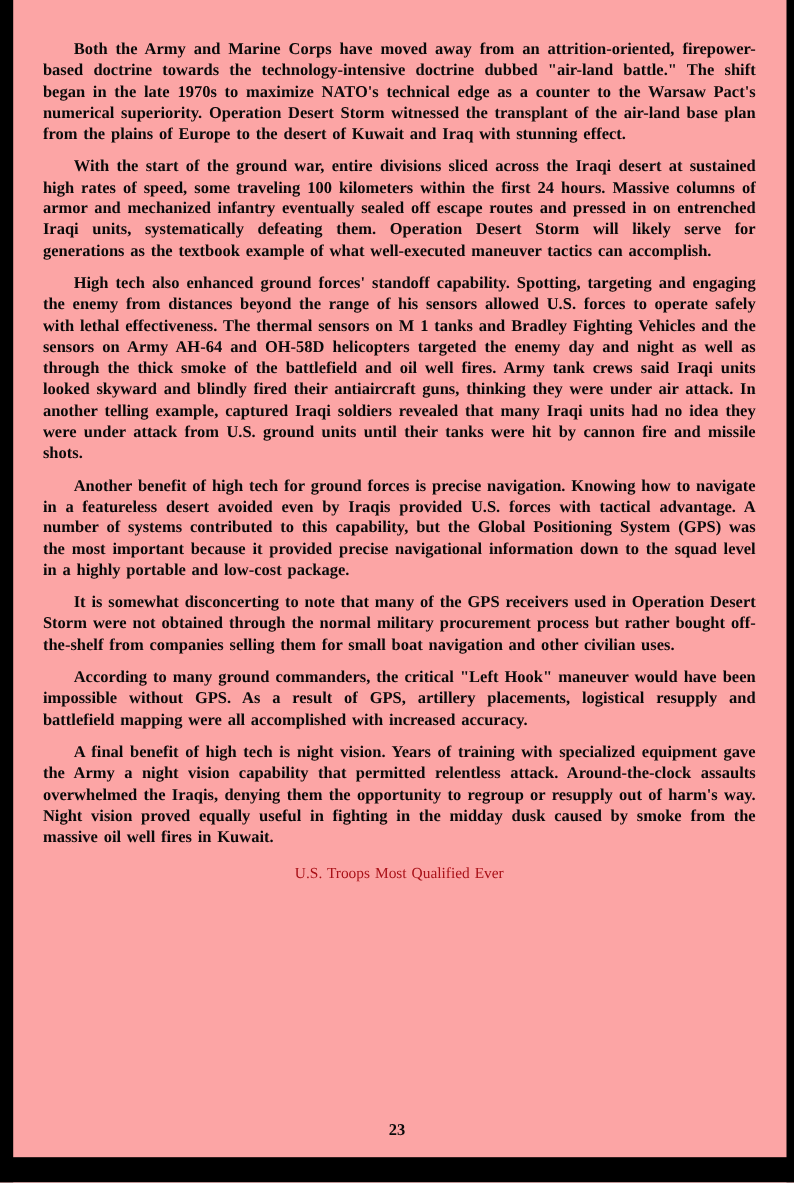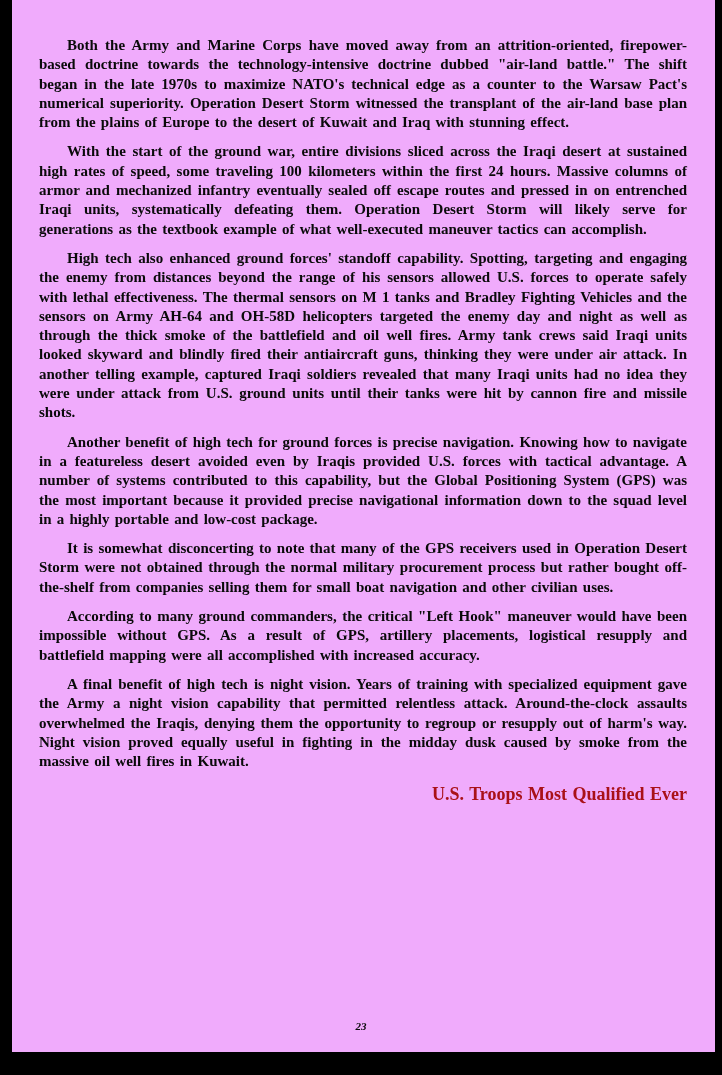--- a/index.html
+++ b/index.html
@@ -9,21 +9,21 @@
     overflow: hidden;
   }
   body {
     background: #fdfdfa;
     font-family: "Liberation Serif", serif;
   }
   .page {
     position: relative;
     width: 722px;
     height: 1075px;
-    background: #f0abfc;
+    background: #fca5a5;
   }
   .scan-bar { position: absolute; background: #000000; }
   .scan-left   { left: 0; top: 0; width: 12px; height: 100%; }
   .scan-right  { right: 0; top: 0; width: 7px; height: 100%; }
   .scan-bottom { left: 0; bottom: 0; width: 100%; height: 23px; }
   .content {
     position: absolute;
     left: 39px;
     top: 36px;
     width: 648px;
@@ -32,36 +32,35 @@
     font-size: 15px;
     line-height: 19.3px;
     text-align: justify;
     word-spacing: 1.5px;
   }
   .para {
     text-indent: 28px;
     margin-bottom: 10px;
   }
   .heading {
-    font-size: 18px;
-    font-weight: 700;
-    text-align: right;
+    font-size: 14px;
+    font-weight: 400;
+    text-align: center;
     margin: 14px 0 11px 0;
     word-spacing: 1px;
   }
   .page-number {
     position: absolute;
     left: 0;
     top: 1020px;
     width: 100%;
     text-align: center;
     color: #0a0a0a;
     font-weight: 700;
-    font-size: 11px;
-    font-style: italic;
+    font-size: 15px;
   }
 </style>
 </head>
 <body>
 
 <div class="page">
   <div class="scan-bar scan-left"></div>
   <div class="scan-bar scan-right"></div>
   <div class="scan-bar scan-bottom"></div>
 

